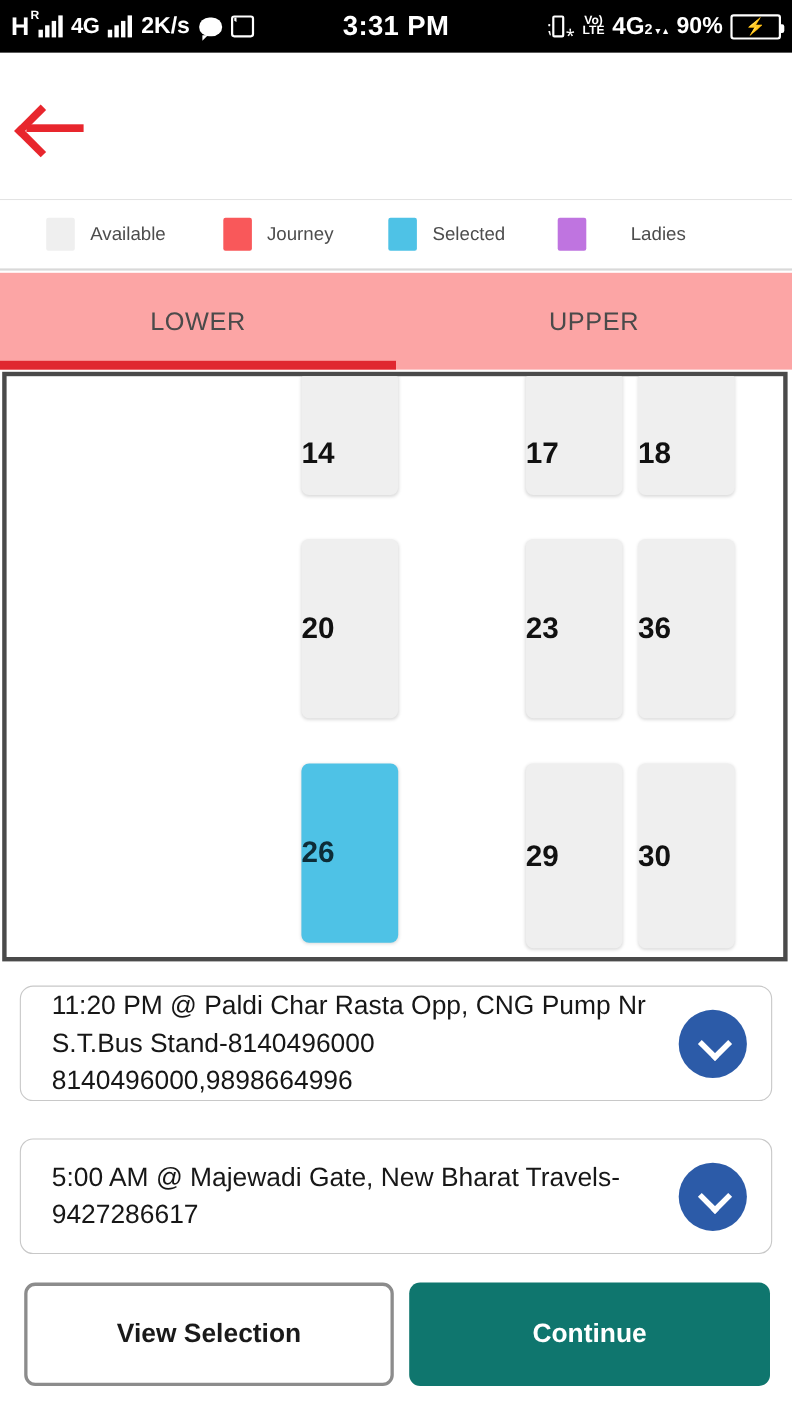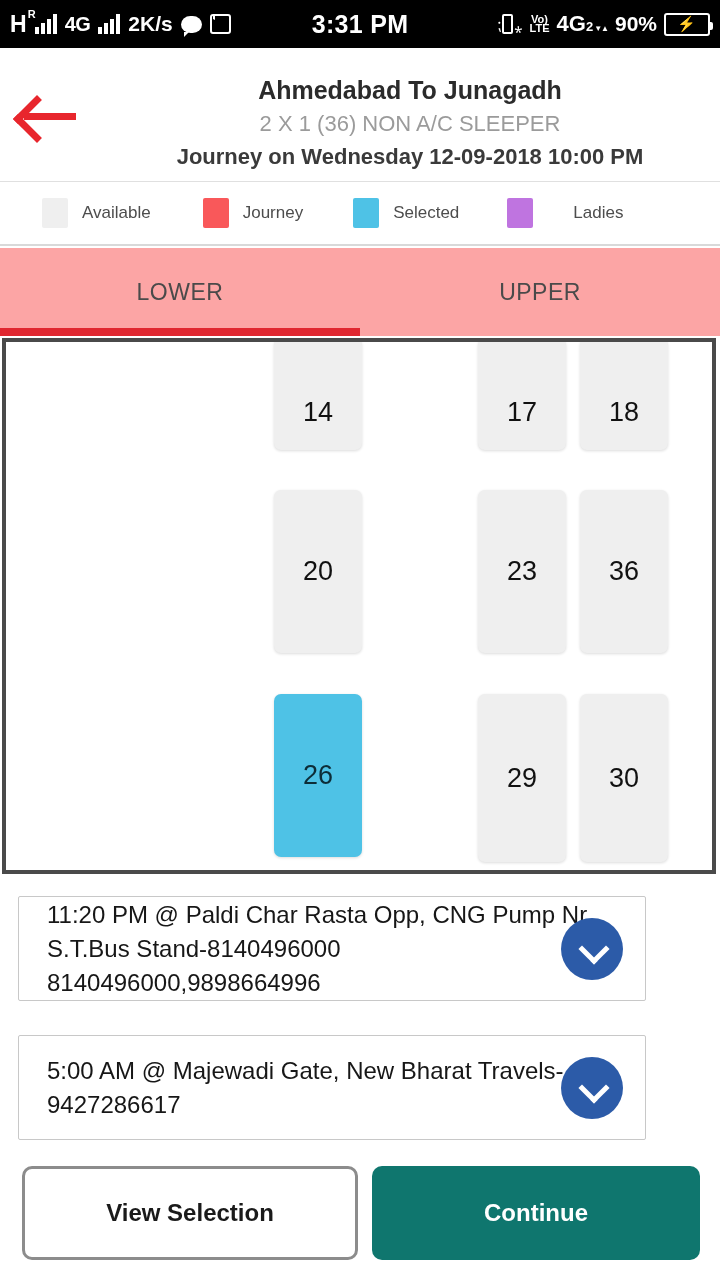--- a/index.html
+++ b/index.html
@@ -90,29 +90,29 @@
   .tab-ind{ position:absolute; left:0; bottom:0; width:360px; height:8px; background:#e02730;}
 
   
   .seat-panel{
     position:absolute; left:2px; top:338px; width:714px; height:536px;
     background:#ffffff; border:4px solid #4a4a4a; overflow:hidden;
   }
   .seat{
     position:absolute; background:#efefef; border-radius:7px;
     box-shadow:0 1px 3px rgba(0,0,0,.14);
-    display:flex; align-items:center; justify-content:center;
-    font-size:27px; font-weight:normal; color:#111; cursor:pointer;
+    display:flex; align-items:center; 
+    font-size:27px; font-weight:bold; color:#111; cursor:pointer;
   }
   .seat.selected{ background:#4ec2e6; color:#0d2d38;}
 
   
   .bp-card{
-    position:absolute; left:18px; width:628px; height:105px;
-    border:1px solid #c8c8c8; background:#fff; border-radius:2px;
+    position:absolute; left:18px; width:684px; height:105px;
+    border:1px solid #c8c8c8; background:#fff; border-radius:12px;
   }
   .bp-text{ position:absolute; left:28px; top:50%; transform:translateY(-50%);
      width:560px; font-size:24px; color:#171717; line-height:34px;}
   .bp-chev{
     position:absolute; right:22px; top:50%; transform:translateY(-50%);
     width:62px; height:62px; border-radius:50%; background:#2c5ba8;
     display:flex; align-items:center; justify-content:center; cursor:pointer;
   }
   .chev-glyph{ width:24px; height:24px; position:relative;}
   .chev-glyph:after{ content:""; position:absolute; left:3px; top:1px;
@@ -173,25 +173,20 @@
     <span class="battery">
         <span>⚡</span>
       </span>
   </div>
 </div>
 
 <div class="header">
   <div class="back-btn">
     <span class="back-arrow"></span>
   </div>
-  <div class="head-texts">
-    <div class="h-title">Ahmedabad To Junagadh</div>
-    <div class="h-sub">2 X 1 (36) NON A/C SLEEPER</div>
-    <div class="h-journey">Journey on Wednesday 12-09-2018  10:00 PM</div>
-  </div>
 </div>
 
 <div class="legend">
   <div class="lg-item">
     <span class="lg-sw" style="background:#efefef"></span>
     <span class="lg-tx">Available</span>
   </div>
   <div class="lg-item">
     <span class="lg-sw" style="background:#f9585a"></span>
     <span class="lg-tx">Journey</span>

